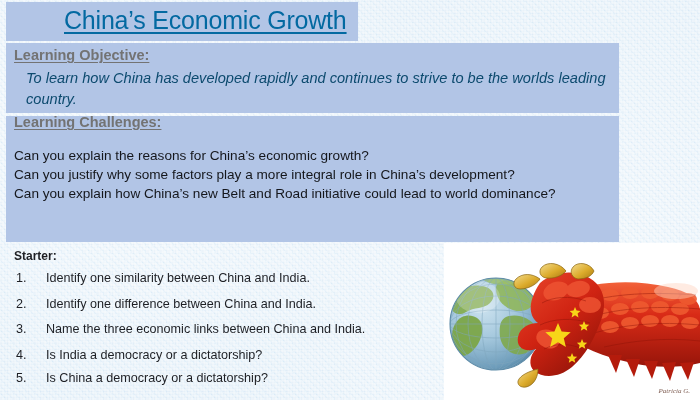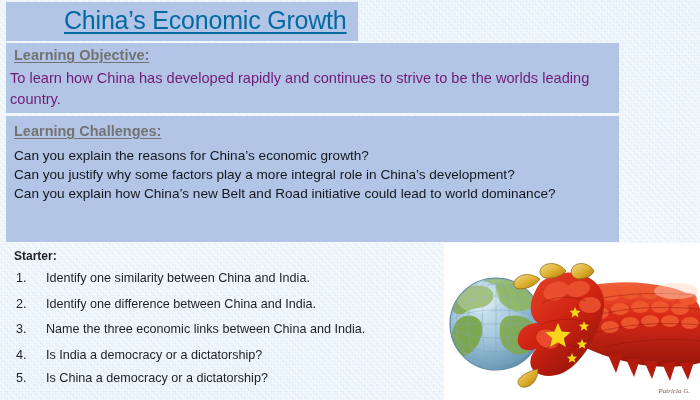--- a/index.html
+++ b/index.html
@@ -79,30 +79,31 @@
     position: absolute;
     font-size: 14.5px;
     font-weight: bold;
     color: #737373;
     text-decoration: underline;
     text-underline-offset: 2px;
     white-space: nowrap;
   }
 
   #objective-heading { left: 14px; top: 47px; }
-  #challenges-heading { left: 14px; top: 123px; }
+  #challenges-heading { left: 14px; top: 114px; }
 
   #objective-body {
     position: absolute;
-    left: 10px;
+    left: 26px;
     top: 68px;
     width: 590px;
     font-size: 14.6px;
     line-height: 21px;
-    color: #701a75;
+    color: #0c4a6e;
+    font-style: italic;
   }
 
   .challenge-line {
     position: absolute;
     left: 14px;
     font-size: 13.6px;
     line-height: 19px;
     color: #15171c;
     white-space: nowrap;
   }

